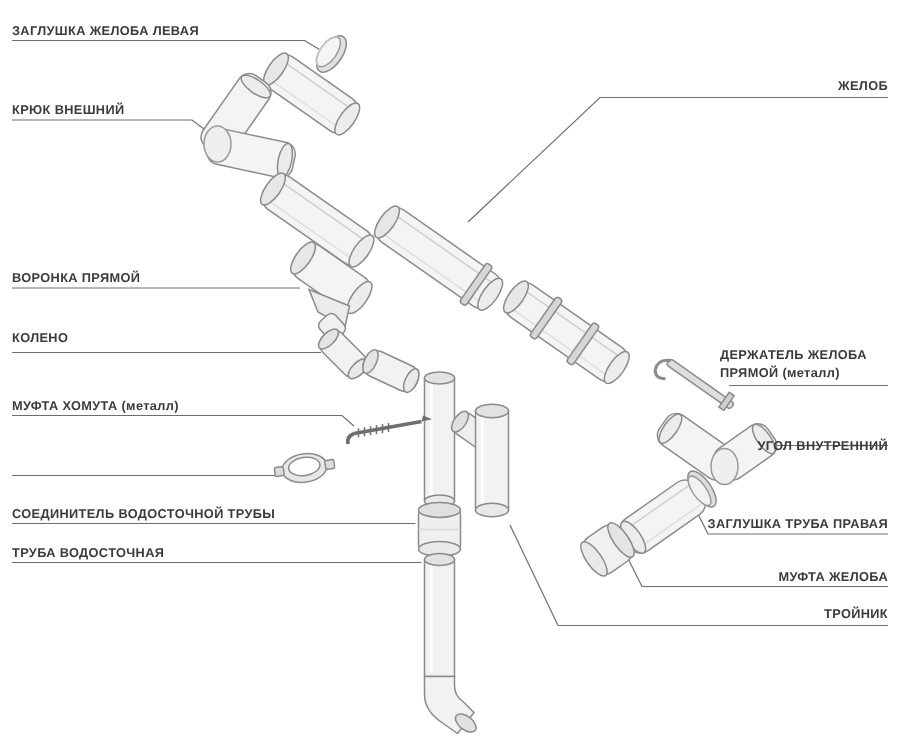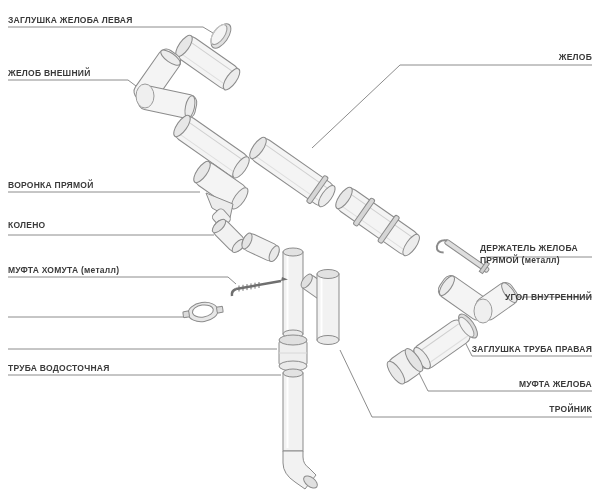--- a/index.html
+++ b/index.html
@@ -6,21 +6,21 @@
   .stage{
     position:relative;width:600px;height:504px;background:#ffffff;
     font-family:"Liberation Sans",sans-serif;overflow:hidden;
   }
   .stage svg{position:absolute;left:0;top:0;}
   .label{
     position:absolute;font-size:8.5px;font-weight:bold;color:#3a3a3a;
     letter-spacing:.25px;white-space:nowrap;line-height:1.2;
   }
   .label.right{}
-  .label.wrap{width:112px;white-space:normal;line-height:1.45;margin-top:12px;}
+  .label.wrap{width:112px;white-space:normal;line-height:1.45;}
 </style>
 </head>
 <body>
 
 <div class="stage">
 
   <svg width="600" height="504" viewBox="0 0 600 504">
 
     <g stroke="#6e6e6e" stroke-width="0.8" fill="none">
       <polyline points="8,27 203,27 213,33"></polyline>
@@ -200,24 +200,25 @@
     <g transform="translate(203,312) rotate(-8)">
       <ellipse cx="0" cy="0" rx="15" ry="9.5" fill="#e7e7e7" stroke="#8b8b8b"></ellipse>
       <ellipse cx="0" cy="-1" rx="10.5" ry="6" fill="#ffffff" stroke="#8b8b8b"></ellipse>
       <rect x="-20" y="-3" width="6" height="6" rx="1" fill="#dcdcdc" stroke="#8b8b8b"></rect>
       <rect x="14" y="-3" width="6" height="6" rx="1" fill="#dcdcdc" stroke="#8b8b8b"></rect>
     </g>
 
   </svg>
 
   <div class="label" style="left:8px;top:15px">ЗАГЛУШКА ЖЕЛОБА ЛЕВАЯ</div>
-  <div class="label" style="left:8px;top:68px">ЖЕЛОБ ВНЕШНИЙ</div>
+  <div class="label" style="left:8px;top:68px">КРЮК ВНЕШНИЙ</div>
   <div class="label" style="left:8px;top:180px">ВОРОНКА ПРЯМОЙ</div>
   <div class="label" style="left:8px;top:220px">КОЛЕНО</div>
   <div class="label" style="left:8px;top:265px">МУФТА ХОМУТА (металл)</div>
+  <div class="label" style="left:8px;top:337px">СОЕДИНИТЕЛЬ ВОДОСТОЧНОЙ ТРУБЫ</div>
   <div class="label" style="left:8px;top:363px">ТРУБА ВОДОСТОЧНАЯ</div>
 
   <div class="label right" style="right:8px;top:52px">ЖЕЛОБ</div>
   <div class="label right wrap" style="right:8px;top:230px">ДЕРЖАТЕЛЬ ЖЕЛОБА ПРЯМОЙ (металл)</div>
   <div class="label right" style="right:8px;top:292px">УГОЛ ВНУТРЕННИЙ</div>
   <div class="label right" style="right:8px;top:344px">ЗАГЛУШКА ТРУБА ПРАВАЯ</div>
   <div class="label right" style="right:8px;top:379px">МУФТА ЖЕЛОБА</div>
   <div class="label right" style="right:8px;top:404px">ТРОЙНИК</div>
 
 </div>

